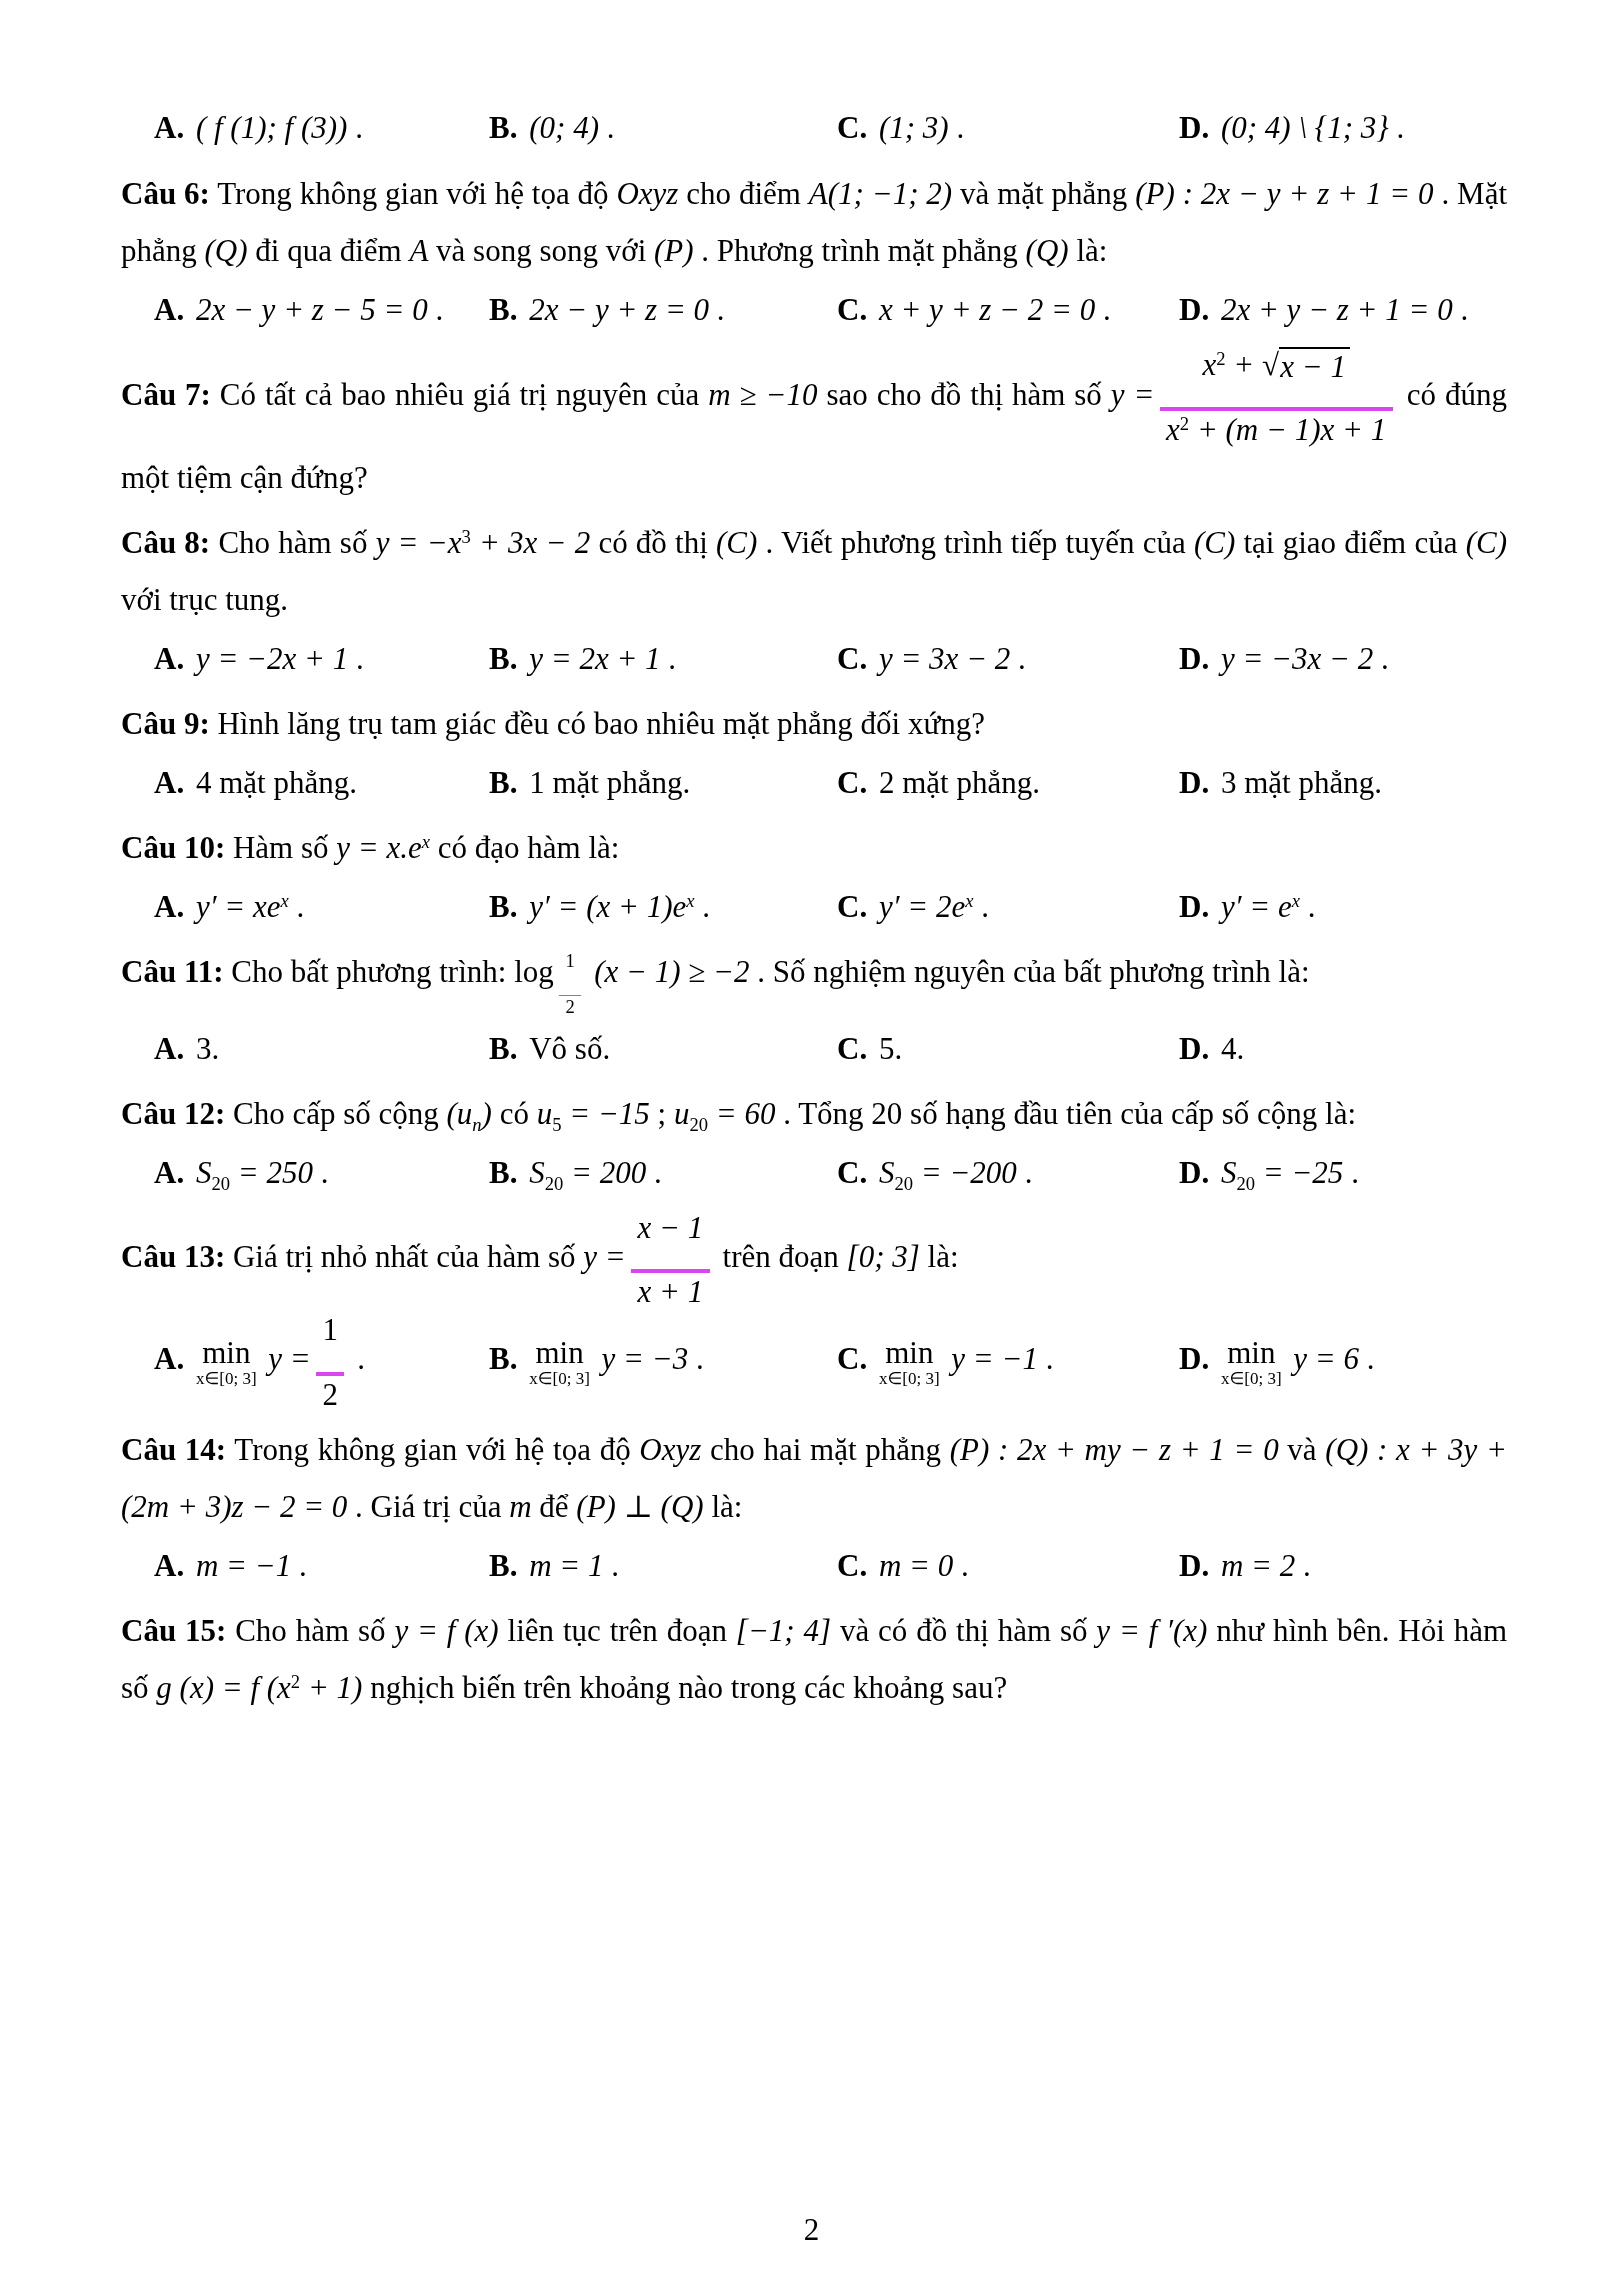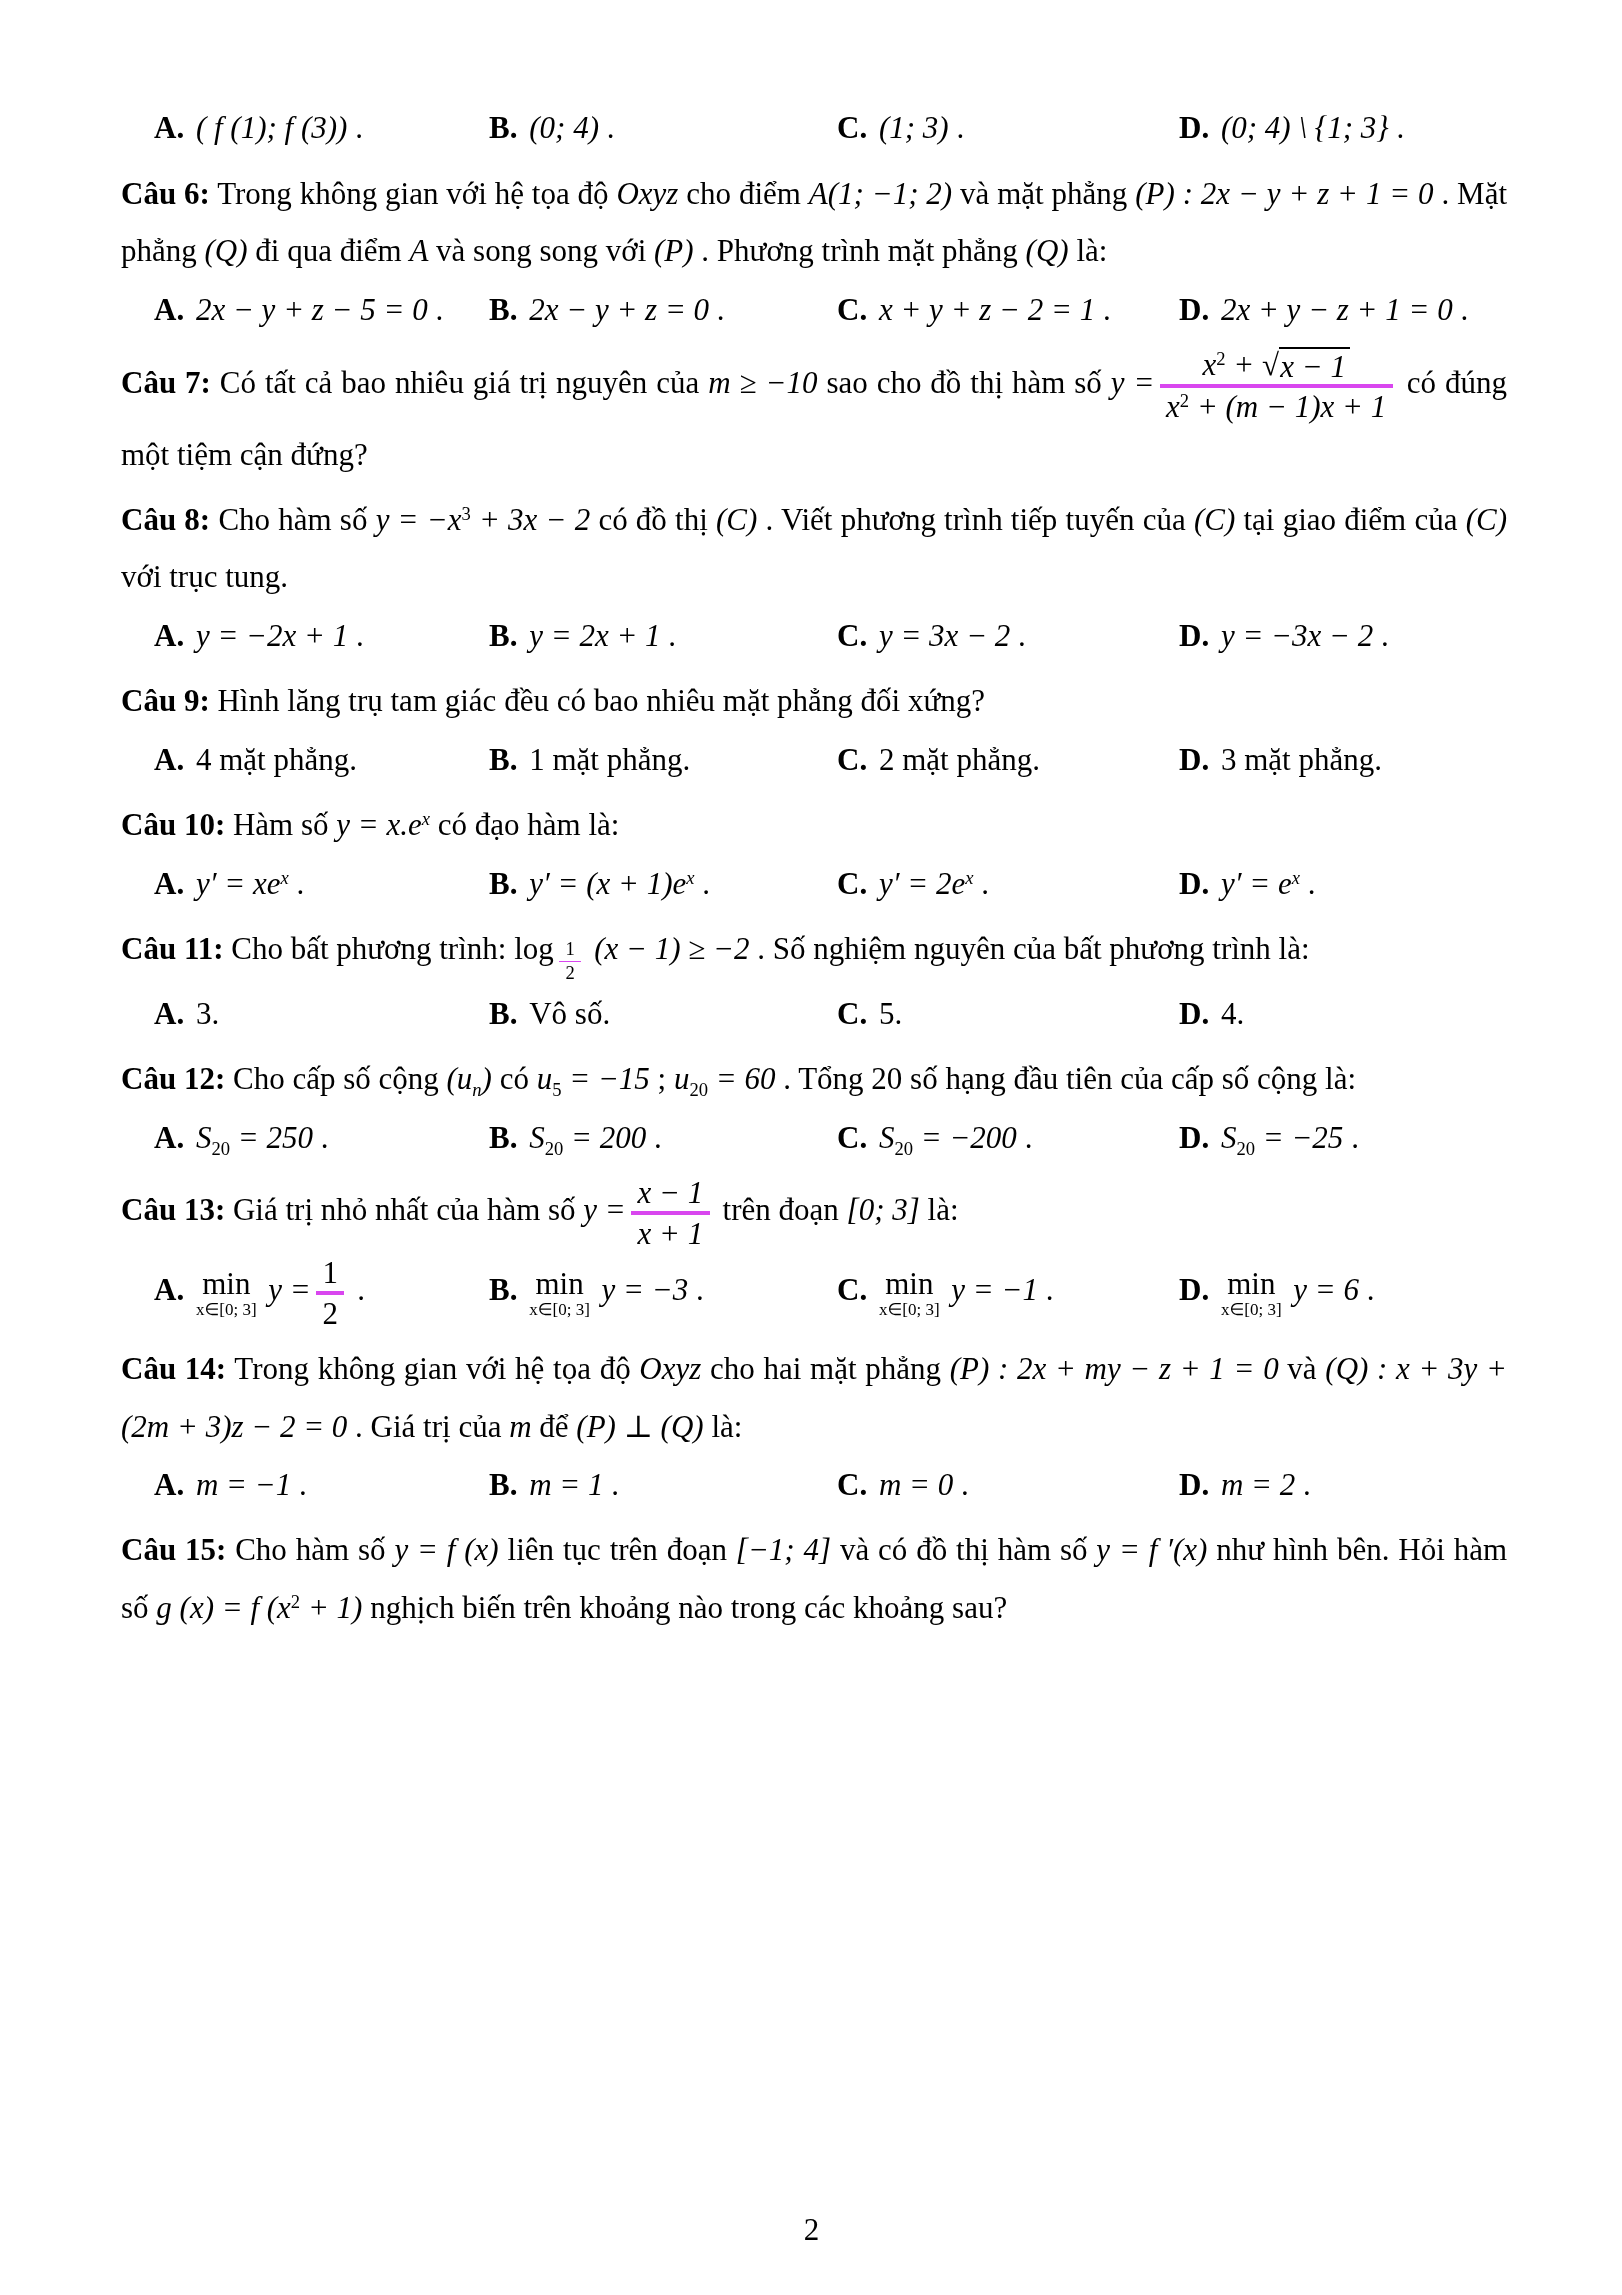--- a/index.html
+++ b/index.html
@@ -17,21 +17,21 @@
     margin-left:33px; line-height:1.85; align-items:baseline; margin-top:1.3px;font-family:Liberation Serif, serif;
   }
   .opt { white-space:nowrap; }
   .olabel { font-weight:bold; margin-right:11.8px; }
   .bold { font-weight:bold; }
   .math { font-style:italic; }
   sup.m-sup { font-size:0.6em; line-height:0; vertical-align:0.55em; }
   sub.m-sub { font-size:0.6em; line-height:0; vertical-align:-0.35em; }
   .frac {
     display:inline-flex; flex-direction:column; align-items:center;
-    vertical-align:middle; line-height:1.2; margin:0 5.2px; text-align:center;
+    vertical-align:middle; line-height:1.2; margin:0 5.2px; text-align:center;gap:23px;
   }
   .frac > .num, .frac > .den { display:block; padding:0 6.5px; white-space:nowrap; }
   .frac > .den { border-top:4px solid #d946ef;text-align:right; }
   sub .frac > .den { border-top-width:1.3px; }
   .sqrt { display:inline-flex; align-items:flex-start; white-space:nowrap; }
   .sqrt-sym { line-height:1.15; }
   .sqrt-body { border-top:2px solid currentColor; line-height:1.15; padding:0 3.9px 0 1.3px; }
   .munder {
     display:inline-flex; flex-direction:column; align-items:center;
     vertical-align:middle; line-height:1.1; margin-right:3.9px;
@@ -52,21 +52,21 @@
       <div class="opt"><span class="olabel">B.</span><span class="ocontent"><span class="run math">(0; 4)</span><span class="run"> .</span></span></div>
       <div class="opt"><span class="olabel">C.</span><span class="ocontent"><span class="run math">(1; 3)</span><span class="run"> .</span></span></div>
       <div class="opt"><span class="olabel">D.</span><span class="ocontent"><span class="run math">(0; 4) \ {1; 3}</span><span class="run"> .</span></span></div>
     </div>
   <div id="questions">
       <section class="question">
         <p class="stem"><span class="run bold">Câu 6:</span><span class="run"> Trong không gian với hệ tọa độ </span><span class="run math">Oxyz</span><span class="run"> cho điểm </span><span class="run math">A(1; −1; 2)</span><span class="run"> và mặt phẳng </span><span class="run math">(P) : 2x − y + z + 1 = 0</span><span class="run"> . Mặt phẳng </span><span class="run math">(Q)</span><span class="run"> đi qua điểm </span><span class="run math">A</span><span class="run"> và song song với </span><span class="run math">(P)</span><span class="run"> . Phương trình mặt phẳng </span><span class="run math">(Q)</span><span class="run"> là:</span></p>
         <div class="opts">
           <div class="opt"><span class="olabel">A.</span><span class="ocontent"><span class="run math">2x − y + z − 5 = 0</span><span class="run"> .</span></span></div>
           <div class="opt"><span class="olabel">B.</span><span class="ocontent"><span class="run math">2x − y + z = 0</span><span class="run"> .</span></span></div>
-          <div class="opt"><span class="olabel">C.</span><span class="ocontent"><span class="run math">x + y + z − 2 = 1</span><span class="run"> .</span></span></div>
+          <div class="opt"><span class="olabel">C.</span><span class="ocontent"><span class="run math">x + y + z − 2 = 0</span><span class="run"> .</span></span></div>
           <div class="opt"><span class="olabel">D.</span><span class="ocontent"><span class="run math">2x + y − z + 1 = 0</span><span class="run"> .</span></span></div>
         </div>
       </section>
       <section class="question">
         <p class="stem"><span class="run bold">Câu 7:</span><span class="run"> Có tất cả bao nhiêu giá trị nguyên của </span><span class="run math">m ≥ −10</span><span class="run"> sao cho đồ thị hàm số </span><span class="run math">y =</span><span class="frac">
             <span class="num"><span class="run math">x</span><sup class="m-sup"><span class="run">2</span></sup><span class="run math"> + </span><span class="sqrt">
                 <span class="sqrt-sym">√</span>
                 <span class="sqrt-body"><span class="run math">x − 1</span></span>
               </span></span>
             <span class="den"><span class="run math">x</span><sup class="m-sup"><span class="run">2</span></sup><span class="run math"> + (m − 1)x + 1</span></span>

